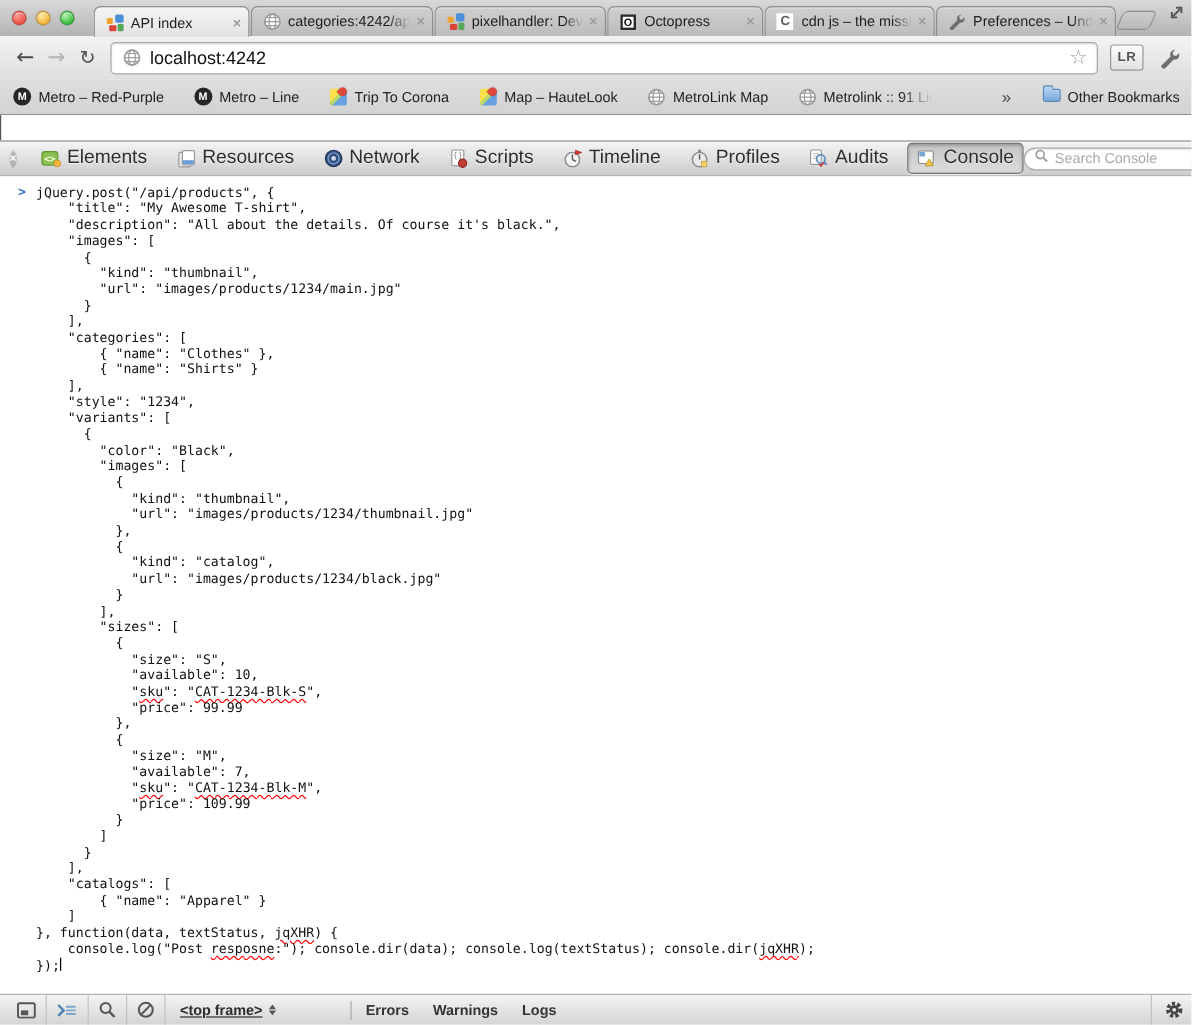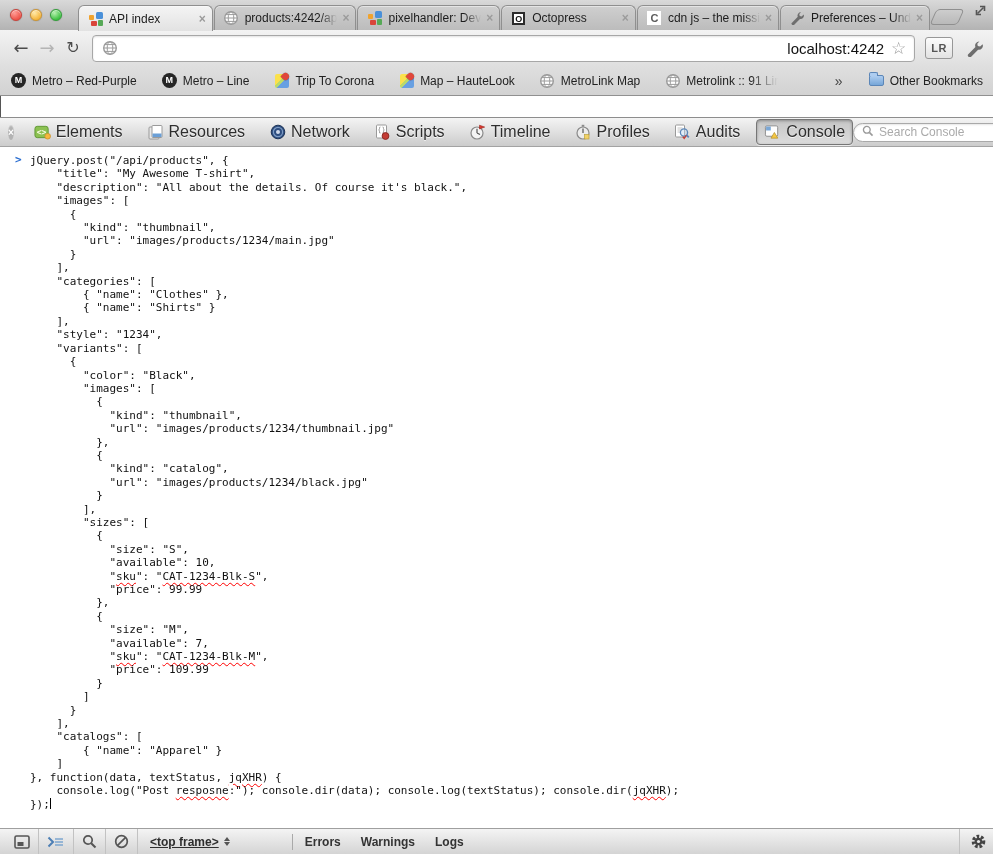--- a/index.html
+++ b/index.html
@@ -41,21 +41,21 @@
               border-radius:2px; position:relative; display:inline-block; margin-top:2px; }
   .fav-folder::before { content:""; position:absolute; top:-4px; left:-1px; width:7px; height:3px;
               background:#aecdf0; border:1px solid #5b86b8; border-bottom:none; border-radius:2px 2px 0 0; }
 
   
   .nav { height:36px; flex:0 0 auto; background:linear-gradient(#f3f3f3,#dfdfdf); display:flex; align-items:center; padding:0 8px; position:relative; z-index:2; }
   .navbtn { width:26px; text-align:center; font-size:18px; font-family:"DejaVu Sans",sans-serif; color:#4c4c4c; cursor:pointer; line-height:26px; }
   .navbtn.disabled { color:#b4b4b4; cursor:default; }
   .navbtn.reload { font-size:16px; }
   .omnibox { flex:1; height:27px; margin:0 10px 0 6px; background:#fff; border:1px solid #a7a7a7; border-radius:4px;
-             box-shadow:inset 0 1px 2px rgba(0,0,0,.12); display:flex; align-items:center; padding:0 8px; gap:7px;text-align:right; }
+             box-shadow:inset 0 1px 2px rgba(0,0,0,.12); display:flex; align-items:center; padding:0 8px; gap:7px; }
   .url { flex:1; font-size:15px; color:#111; white-space:nowrap; overflow:hidden; }
   .star { font-size:17px; color:#9b9b9b; font-family:"DejaVu Sans",sans-serif; cursor:pointer; }
   .lr-btn { height:22px; padding:0 5px; border:1px solid #979797; border-radius:3px; background:linear-gradient(#fcfcfc,#e2e2e2);
             font:bold 11px/20px "Liberation Sans",sans-serif; color:#555; letter-spacing:.5px; cursor:pointer; margin-right:10px; }
   .wrench-btn { width:22px; height:22px; display:flex; align-items:center; justify-content:center; cursor:pointer; }
 
   
   .bookmarks { height:30px; flex:0 0 auto; background:linear-gradient(#dfdfdf,#d2d2d2); border-bottom:1px solid #909090;
                display:flex; align-items:center; padding:0 10px; }
   .bm { display:flex; align-items:center; gap:5px; margin-right:24px; cursor:pointer; white-space:nowrap; }
@@ -132,21 +132,21 @@
           <span class="tab-close">×</span>
         </div>
         <div class="tab">
           <span class="fav">
             <svg width="16" height="16" viewBox="0 0 16 16">
               <circle cx="8" cy="8" r="6.3" fill="#fff" stroke="#9b9b9b" stroke-width="1.4"></circle>
               <ellipse cx="8" cy="8" rx="2.8" ry="6.3" fill="none" stroke="#9b9b9b" stroke-width="1"></ellipse>
               <path d="M1.7 8h12.6M2.8 4.6h10.4M2.8 11.4h10.4" stroke="#9b9b9b" stroke-width="1" fill="none"></path>
             </svg>
           </span>
-          <span class="tab-label">products:4242/ap</span>
+          <span class="tab-label">categories:4242/ap</span>
           <span class="tab-close">×</span>
         </div>
         <div class="tab">
           <span class="fav">
             <svg width="16" height="16" viewBox="0 0 16 16">
               <rect x="1" y="4" width="5" height="5" rx="1" fill="#f0a32e"></rect>
               <rect x="8" y="1" width="7" height="7" rx="1.5" fill="#4a90d9"></rect>
               <rect x="3" y="10" width="6" height="5" rx="1" fill="#d9453a"></rect>
               <rect x="10" y="9" width="5" height="6" rx="1" fill="#57a957"></rect>
             </svg>

